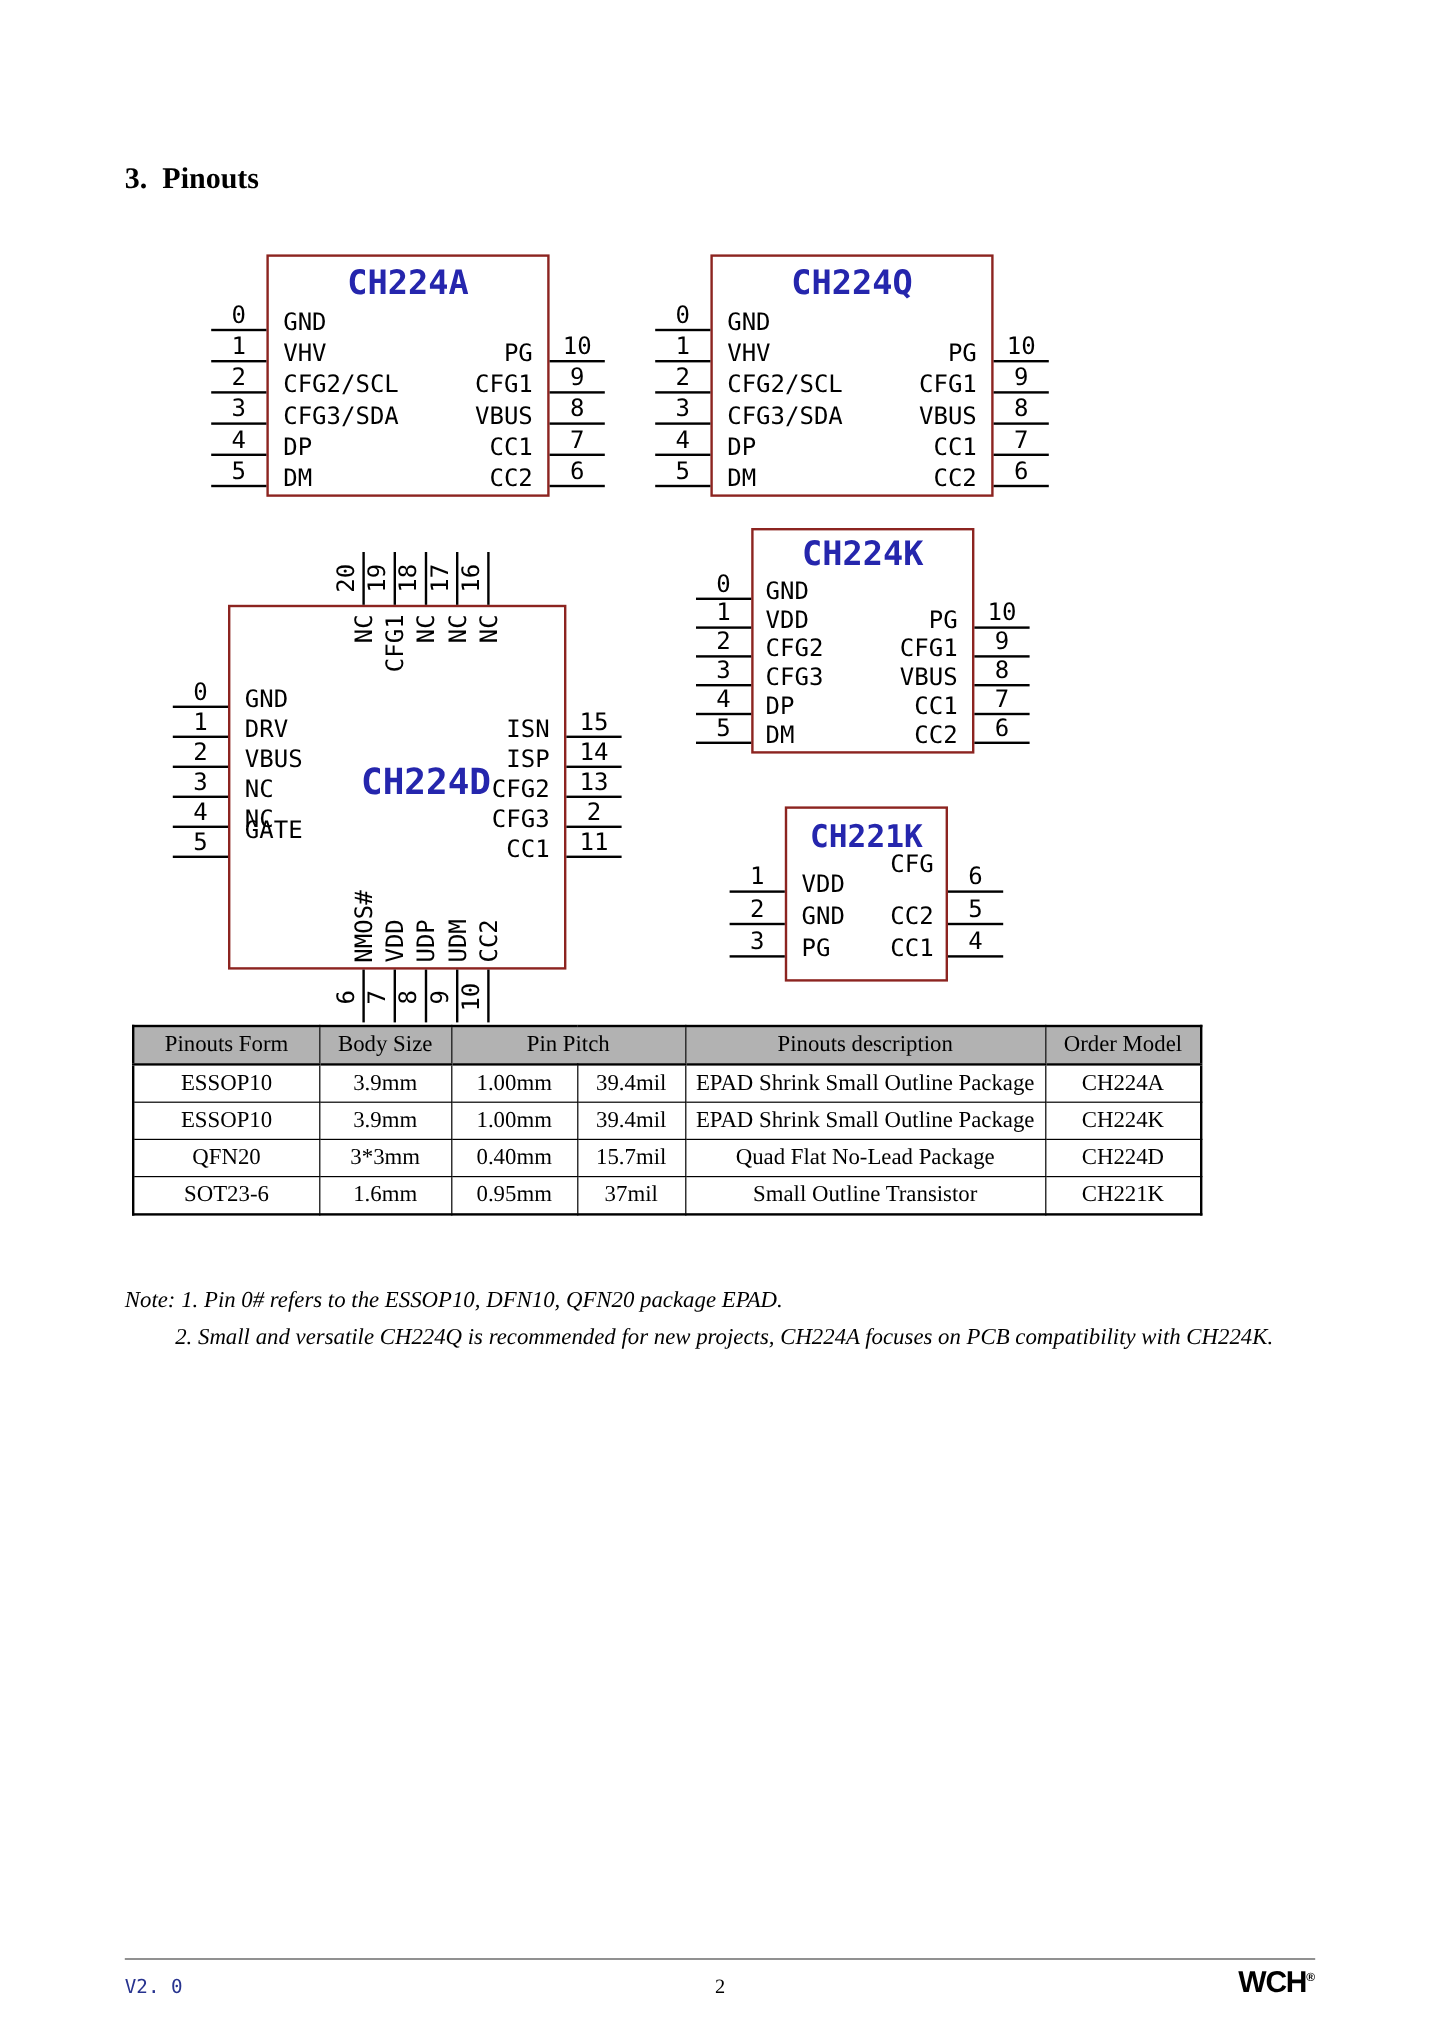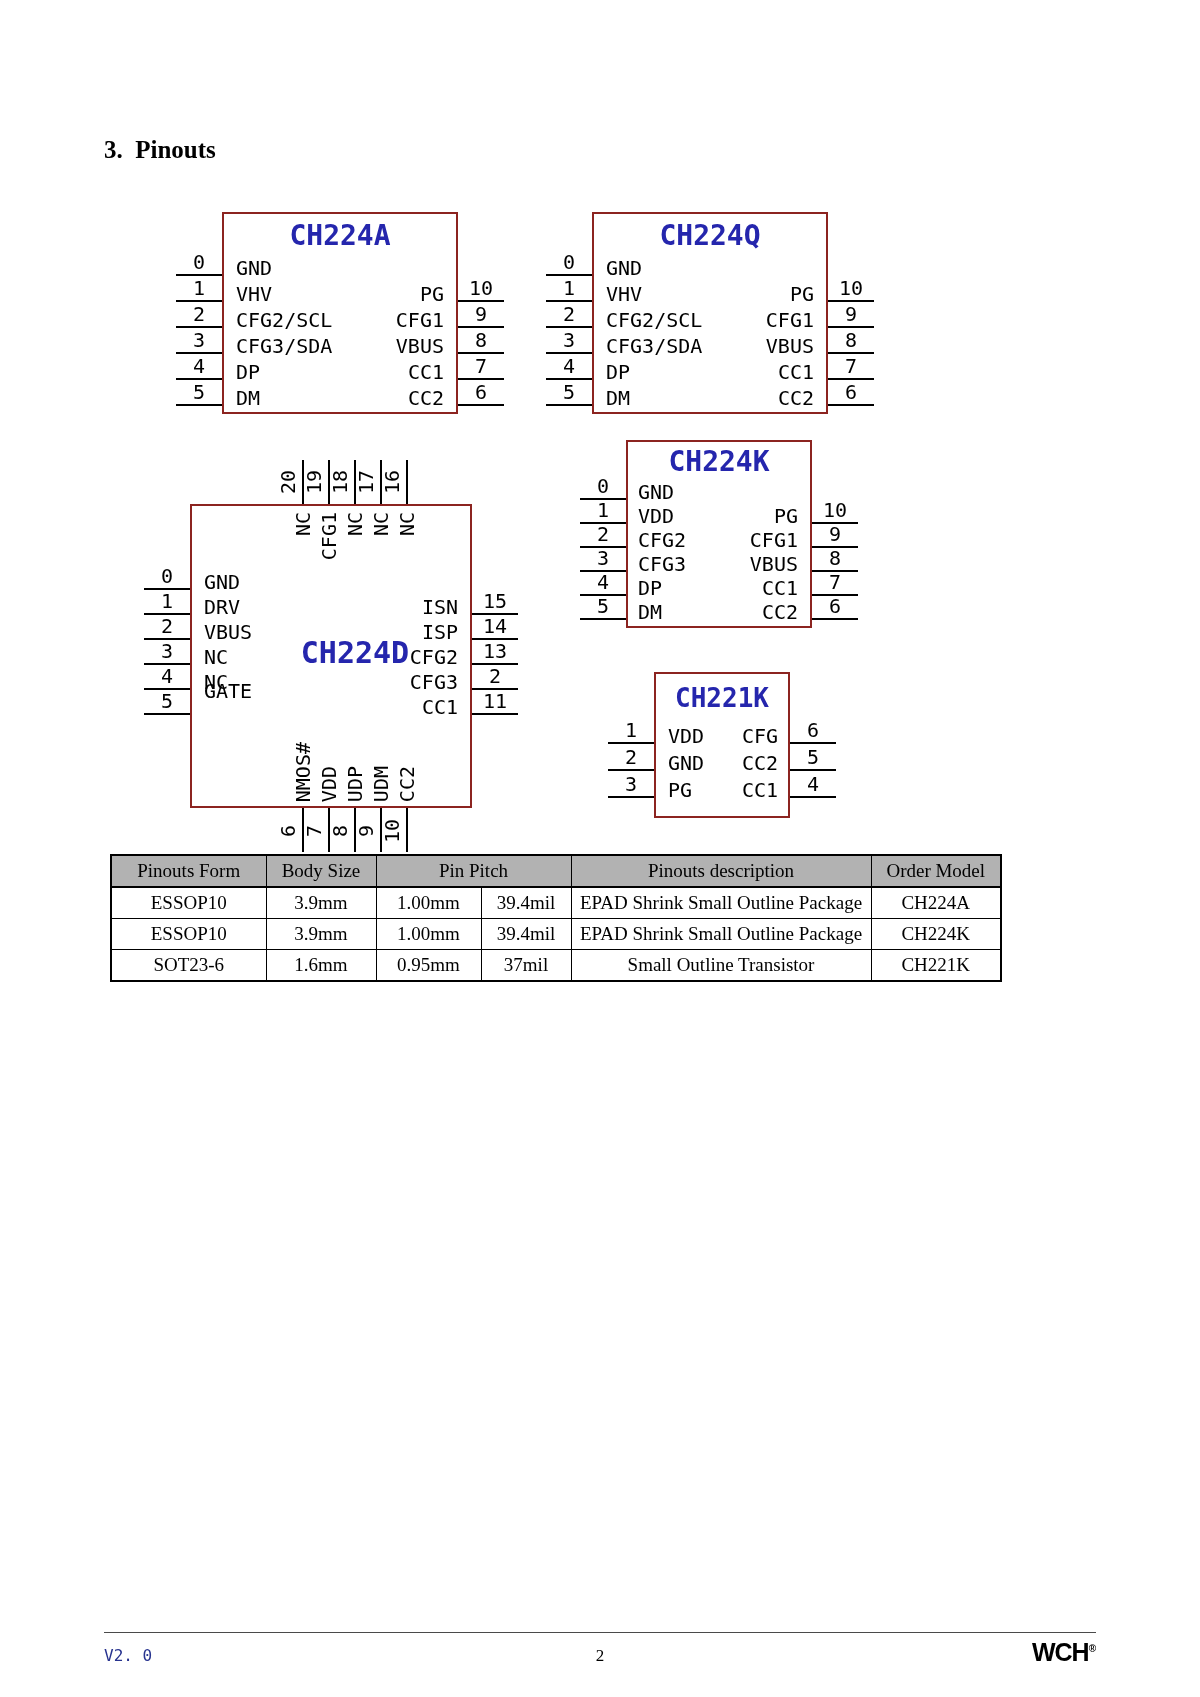--- a/index.html
+++ b/index.html
@@ -189,21 +189,21 @@
     <div class="pin" style="left:232px;top:132px;width:46px;">7</div>
     <div class="pin" style="left:232px;top:156px;width:46px;">6</div>
   </div>
 
   <div class="chip" style="left:608px;top:672px;width:274px;height:152px;">
     <div class="box" style="left:46px;top:0;width:136px;height:146px;"></div>
     <div class="ctitle" style="left:40px;top:10px;width:148px;font-size:26px;">CH221K</div>
     <div class="lbl" style="left:60px;top:52px;">VDD</div>
     <div class="lbl" style="left:60px;top:79px;">GND</div>
     <div class="lbl" style="left:60px;top:106px;">PG</div>
-    <div class="lbl r" style="left:70px;top:52px;width:100px;">CFG</div>
+    <div class="lbl r" style="left:70px;top:36px;width:100px;">CFG</div>
     <div class="lbl r" style="left:70px;top:79px;width:100px;">CC2</div>
     <div class="lbl r" style="left:70px;top:106px;width:100px;">CC1</div>
     <div class="pin" style="left:0;top:48px;width:46px;">1</div>
     <div class="pin" style="left:0;top:75px;width:46px;">2</div>
     <div class="pin" style="left:0;top:102px;width:46px;">3</div>
     <div class="pin" style="left:182px;top:48px;width:46px;">6</div>
     <div class="pin" style="left:182px;top:75px;width:46px;">5</div>
     <div class="pin" style="left:182px;top:102px;width:46px;">4</div>
   </div>
 
@@ -237,30 +237,42 @@
         </tr>
         <tr>
           <td>ESSOP10</td>
             <td>3.9mm</td>
             <td>1.00mm</td>
             <td>39.4mil</td>
             <td>EPAD Shrink Small Outline Package</td>
             <td>CH224K</td>
         </tr>
         <tr>
+          <td>QFN20</td>
+            <td>3*3mm</td>
+            <td>0.40mm</td>
+            <td>15.7mil</td>
+            <td>Quad Flat No-Lead Package</td>
+            <td>CH224D</td>
+        </tr>
+        <tr>
           <td>SOT23-6</td>
             <td>1.6mm</td>
             <td>0.95mm</td>
             <td>37mil</td>
             <td>Small Outline Transistor</td>
             <td>CH221K</td>
         </tr>
       </tbody>
     </table>
   </div>
 
+  <div class="notes">
+    <p class="n1">Note: 1. Pin 0# refers to the ESSOP10, DFN10, QFN20 package EPAD.</p>
+    <p class="n2">2. Small and versatile CH224Q is recommended for new projects, CH224A focuses on PCB compatibility with CH224K.</p>
+  </div>
 
   <div class="ftline"></div>
   <div class="ftl">V2.&nbsp;0</div>
   <div class="ftc">2</div>
   <div class="ftr"><span>WCH</span><sup>®</sup></div>
 
 </div>
 
 </body></html>

